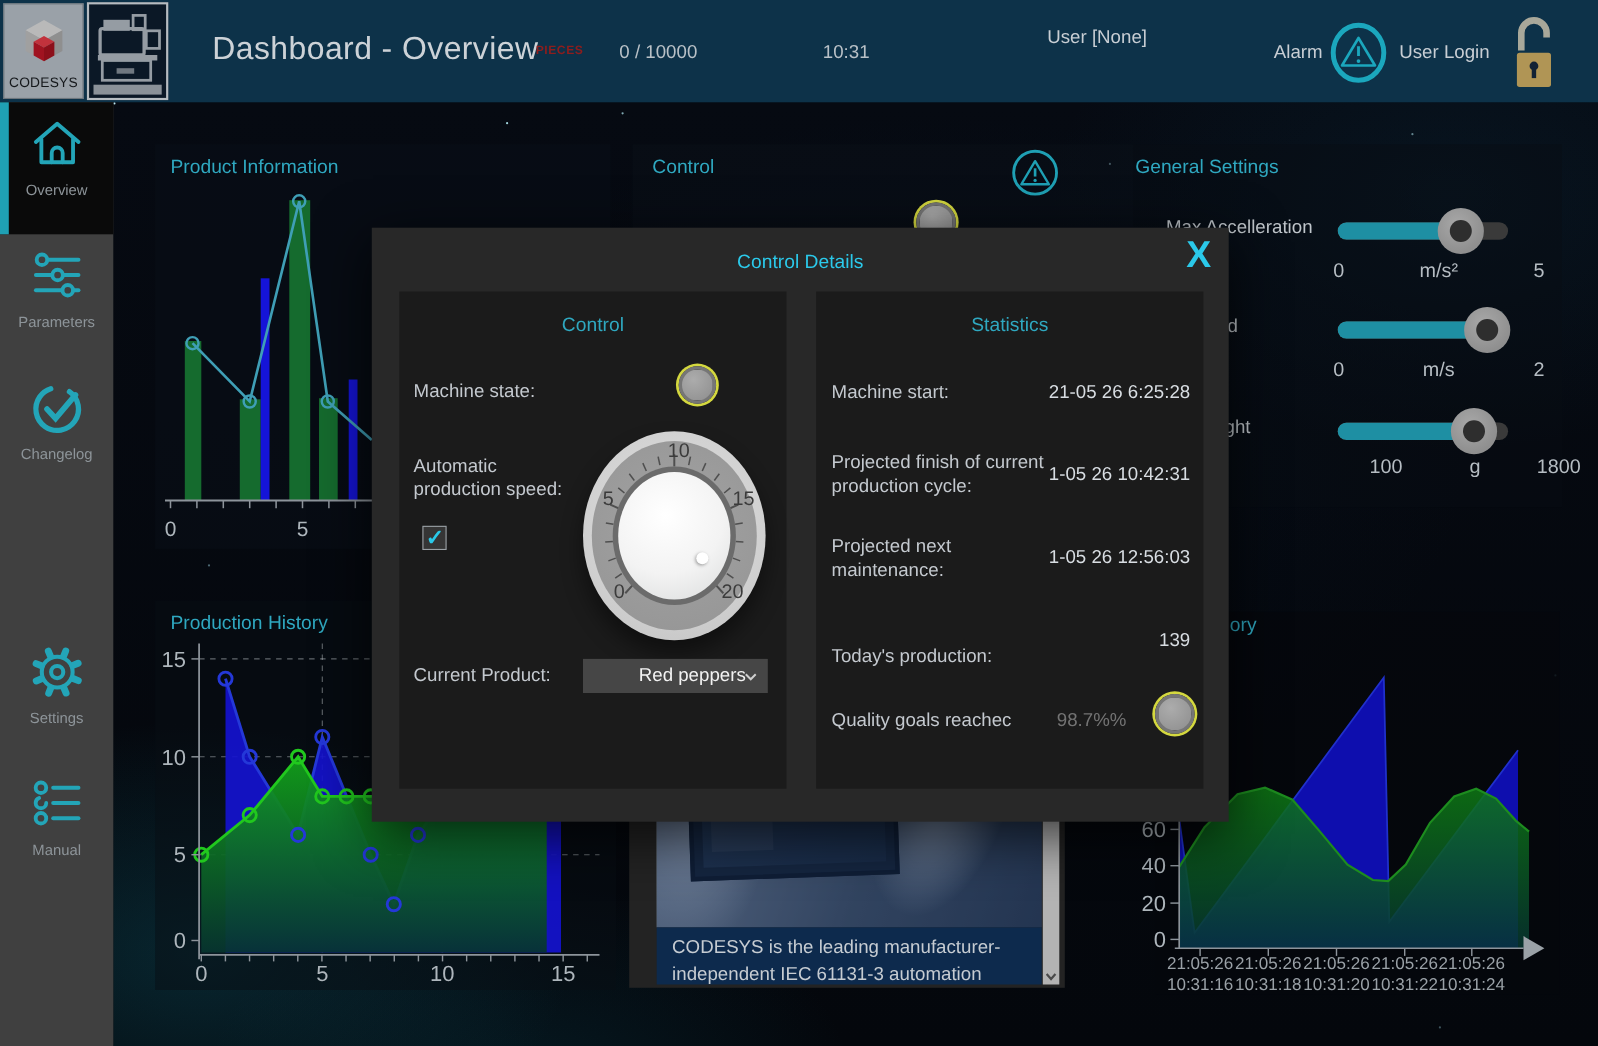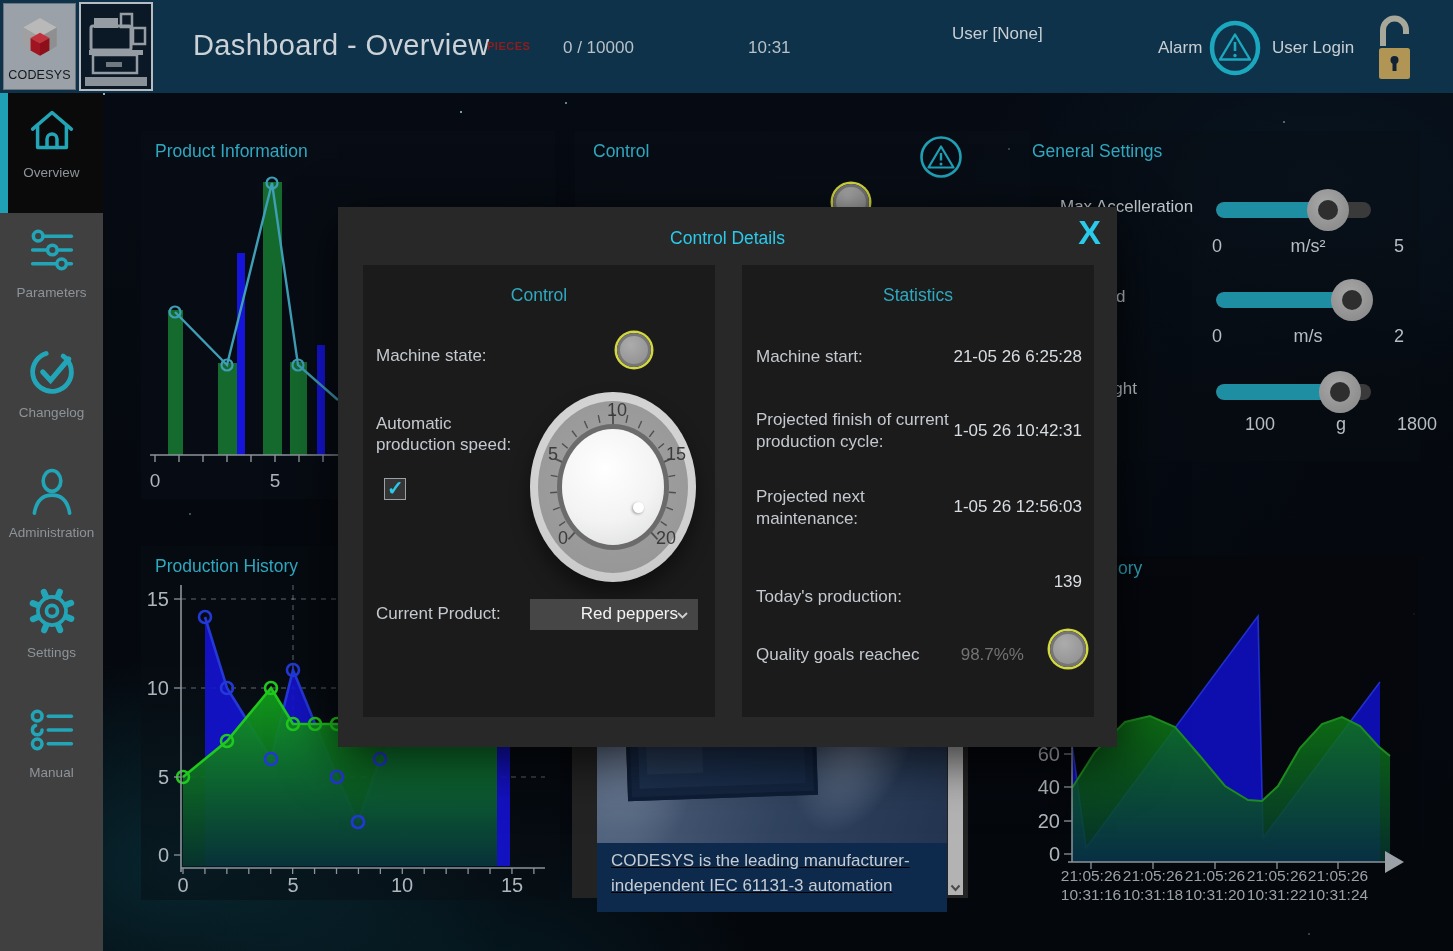--- a/index.html
+++ b/index.html
@@ -76,21 +76,21 @@
   .photo .tint { position:absolute; inset:0; background:rgba(18,38,72,0.38); }
   .photo .hand-l { position:absolute; left:-40px; top:10px; width:140px; height:240px; border-radius:50%;
     background:radial-gradient(closest-side, #a9b7c9, rgba(169,183,201,0)); }
   .photo .hand-r { position:absolute; right:30px; top:-10px; width:120px; height:230px; border-radius:45%;
     background:radial-gradient(closest-side, #b3c0d0, rgba(179,192,208,0)); transform:rotate(18deg); }
   .photo .tablet { position:absolute; left:28px; top:6px; width:190px; height:175px; background:#17273d;
     border:4px solid #0e1a2c; transform:rotate(-2deg); }
   .photo .tabscreen { position:absolute; inset:8px; background:linear-gradient(135deg,#2b415e,#1d3049); }
   .photo .menu { position:absolute; left:8px; top:8px; width:56px; bottom:14px; background:rgba(255,255,255,0.08); }
   .photo .mrack { position:absolute; width:74px; height:86px; background:#4e5f78; border:1px solid #2c3b52; }
-  .caption { position:absolute; left:25px; top:231px; width:350px; height:69px; background:#0d2a4d; overflow:hidden;text-decoration:underline; }
+  .caption { position:absolute; left:25px; top:231px; width:350px; height:52px; background:#0d2a4d; overflow:hidden; }
   .caption div { margin:8px 0 0 14px; font-size:17px; color:#c6ccd2; white-space:nowrap; }
   .caption div + div { margin-top:5px; }
   .vscroll { position:absolute; left:376px; top:5px; width:15px; height:278px; background:#b3b3b3; }
   .vscroll svg { position:absolute; bottom:2px; left:1px; }
 
   
   .modal { position:absolute; left:338px; top:207px; width:779px; height:540px; background:#282828;
     box-shadow:0 12px 50px rgba(0,0,0,0.75); z-index:10; }
   .modal-title { position:absolute; left:0; top:21px; width:100%; text-align:center;
     font-size:17.5px; color:#2bc9ea; }
@@ -431,29 +431,20 @@
     </div>
     <div class="nav-item" style="top:240px;">
       <svg class="ico" width="48" height="48" viewBox="0 0 26 26">
         <g fill="none" stroke="#23a5b8" stroke-linecap="round">
           <circle cx="13" cy="13.5" r="10.5" stroke-width="2.6" stroke-dasharray="56 12" transform="rotate(-55 13 13.5)"></circle>
           <path d="M8 13.5 l4.2 4.6 L22 6.5" stroke-width="2.8"></path>
         </g>
       </svg>
       <div class="lbl">Changelog</div>
     </div>
-    <div class="nav-item" style="top:360px;">
-      <svg class="ico" width="46" height="50" viewBox="0 0 24 26">
-        <g fill="none" stroke="#23a5b8" stroke-width="1.9" stroke-linecap="round">
-          <ellipse cx="12" cy="7.2" rx="4.6" ry="5.4"></ellipse>
-          <path d="M2.8 24 C4 16.8 8 14.6 12 14.6 C16 14.6 20 16.8 21.2 24"></path>
-        </g>
-      </svg>
-      <div class="lbl">Administration</div>
-    </div>
     <div class="nav-item" style="top:480px;">
       <svg class="ico" width="48" height="48" viewBox="0 0 26 26">
         <g id="gear-g" fill="none" stroke="#23a5b8" stroke-width="2" stroke-linecap="round">
           <circle cx="13" cy="13" r="7.6"></circle>
             <circle cx="13" cy="13" r="3"></circle>
         <line x1="20.788344378361014" y1="16.14669538469366" x2="23.384459171148016" y2="17.195593846258213" stroke="#23a5b8" stroke-width="3.4" stroke-linecap="round"></line>
             <line x1="16.2821414793099" y1="20.732240769000498" x2="17.376188639079867" y2="23.30965435866733" stroke="#23a5b8" stroke-width="3.4" stroke-linecap="round"></line>
             <line x1="9.853304615306339" y1="20.788344378361014" x2="8.804406153741784" y2="23.384459171148016" stroke="#23a5b8" stroke-width="3.4" stroke-linecap="round"></line>
             <line x1="5.267759230999502" y1="16.282141479309903" x2="2.690345641332671" y2="17.37618863907987" stroke="#23a5b8" stroke-width="3.4" stroke-linecap="round"></line>
             <line x1="5.211655621638985" y1="9.853304615306339" x2="2.615540828851982" y2="8.804406153741786" stroke="#23a5b8" stroke-width="3.4" stroke-linecap="round"></line>

